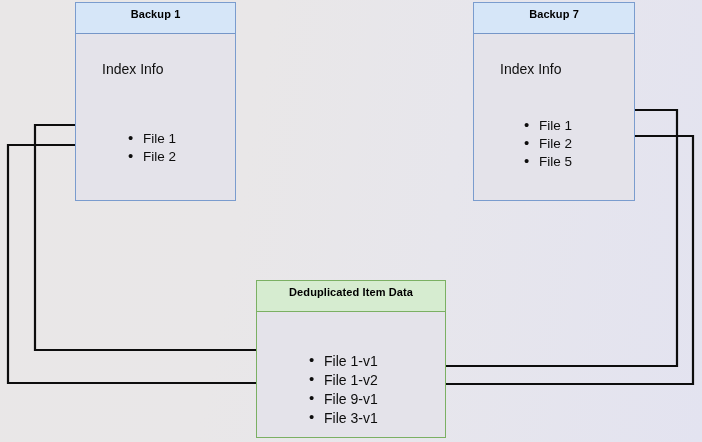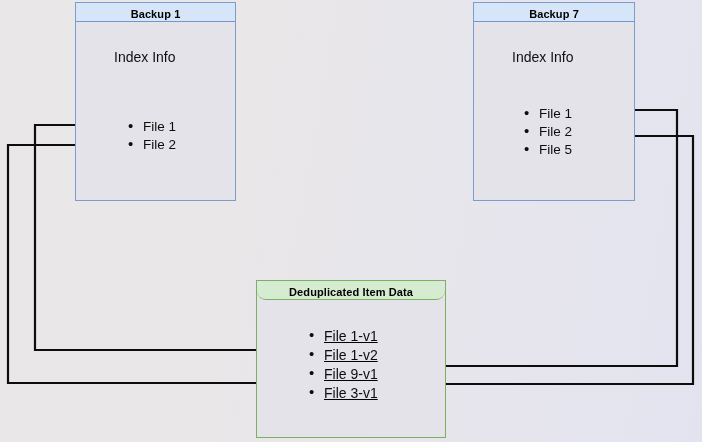--- a/index.html
+++ b/index.html
@@ -29,46 +29,44 @@
   .box {
     position: absolute;
     box-sizing: border-box;
     border: 1px solid #7596c8;
     background: #e4e3ea;
   }
   .box.blue { border-color: #7a9cce; }
   .box.green { border-color: #7bb063; }
   .box-title {
     box-sizing: border-box;
-    height: 19px;
+    height: 31px;
     line-height: 22px;
     text-align: center;
     font-size: 11px;
     font-weight: bold;
     color: #000;
     border-bottom: 1px solid #7596c8;
     background: #d6e6f8;
     letter-spacing: .1px;
   }
   .box.green .box-title {
     background: #d6ecd0;
     border-bottom-color: #7bb063;
-    border-radius: 9px;
   }
   .box-body {
     position: relative;
     height: calc(100% - 23px);
   }
   .index-label {
     position: absolute;
     left: 26px;
     top: 27px;
     font-size: 14px;
     color: #0f0f0f;
-    margin-left: 12px;
   }
   ul.file-list {
     list-style: none;
     margin: 4px;
     padding: 0;
     position: absolute;
   }
   ul.file-list li {
     font-size: 13.5px;
     color: #0d0d0d;
@@ -80,21 +78,21 @@
   ul.file-list li::before {
     content: "\2022";
     position: absolute;
     left: 2px;
     top: -1px;
     font-size: 15px;
     line-height: 18px;
   }
   ul.b1-list { left: 46px; top: 92px; }
   ul.b2-list { left: 44px; top: 79px; }
-  ul.dedup-list { left: 46px; top: 23px; text-decoration: underline; }
+  ul.dedup-list { left: 46px; top: 36px; }
   ul.dedup-list li { line-height: 19px; font-size: 14px; }
 </style>
 </head>
 <body>
 
 <div id="canvas">
 
   <svg class="wires" viewBox="0 0 702 442">
     <defs>
       <marker id="arrowhead" markerWidth="9" markerHeight="8" refX="8" refY="4" orient="auto" markerUnits="userSpaceOnUse">

